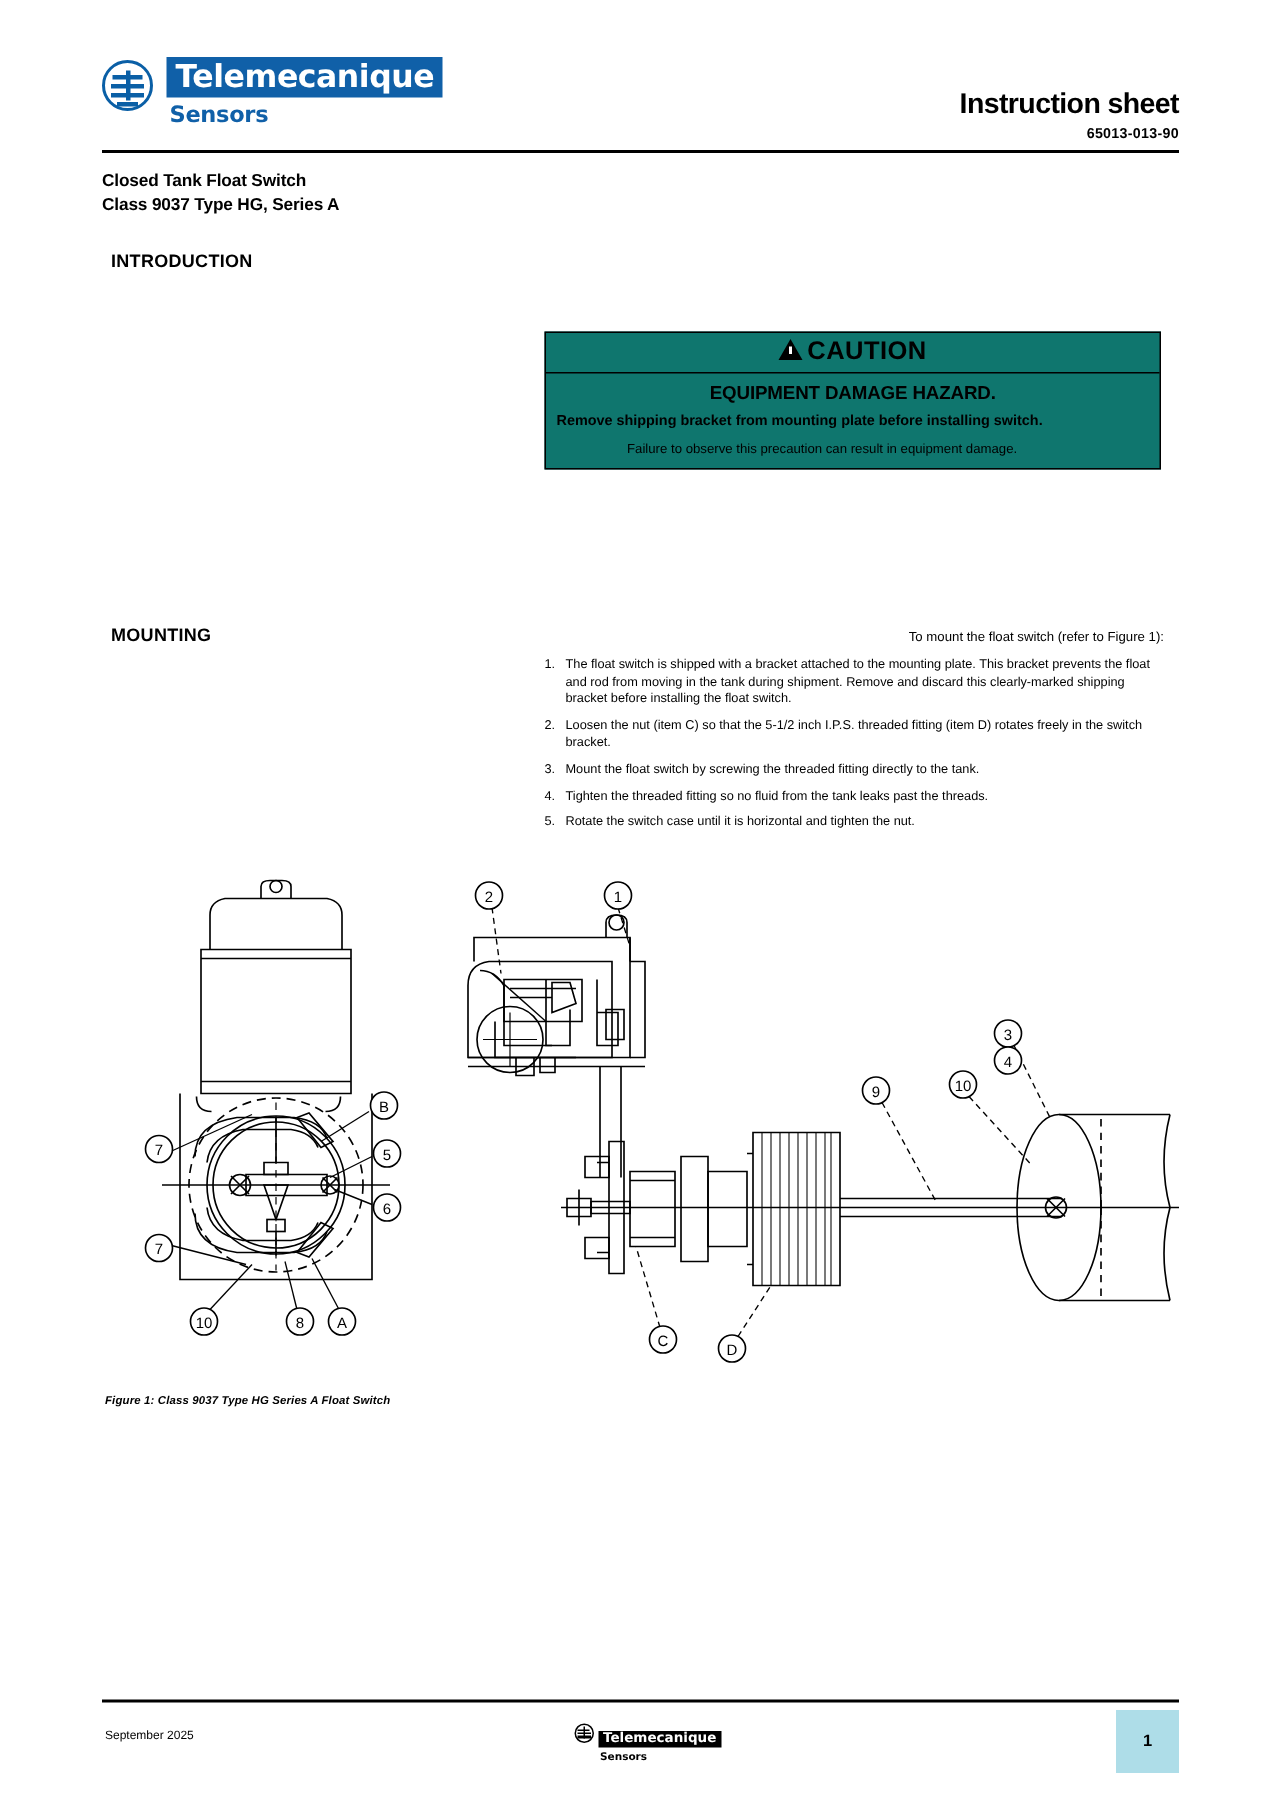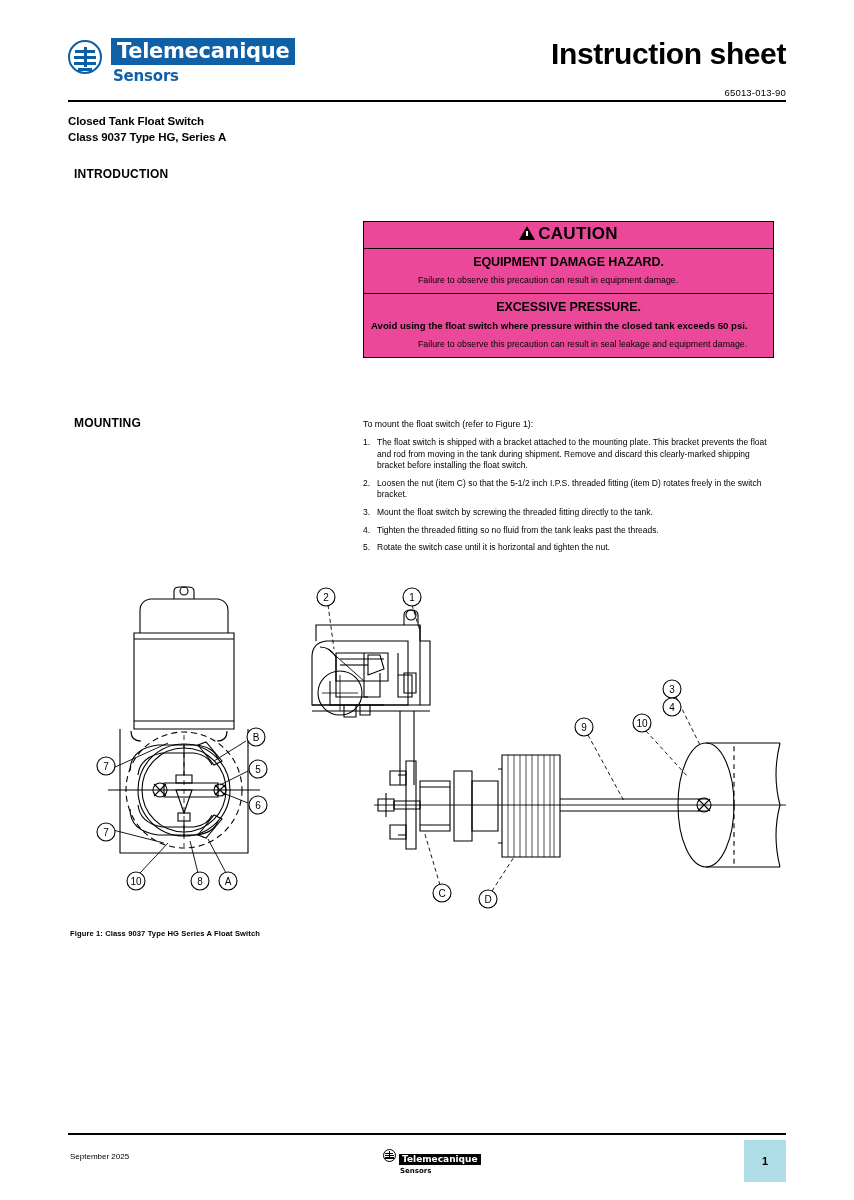--- a/index.html
+++ b/index.html
@@ -21,63 +21,63 @@
   .lm-h3{height:2.5px;width:22px;left:4px;top:20px;}
   .lm-h4{height:2.5px;width:14px;left:8px;top:26px;}
   .logo-txt{margin-left:9px;}
   .logo-name{background:#1060a8;color:#fff;font-weight:bold;font-size:21px;
     line-height:24px;padding:1px 6px 2px 6px;letter-spacing:-0.3px;display:inline-block;
     font-family:"DejaVu Sans", sans-serif;}
   .logo-sub{color:#1060a8;font-weight:bold;font-size:15px;line-height:17px;
     margin-top:3px;padding-left:2px;letter-spacing:-0.2px;font-family:"DejaVu Sans", sans-serif;}
 
   .doc-title{position:absolute;right:0;top:2px;text-align:right;}
-  .doc-title .t{font-size:30px;font-weight:bold;letter-spacing:-0.4px;line-height:28px;}
-  .doc-title .n{font-size:9.5px;margin-top:19px;letter-spacing:0.2px;}
+  .doc-title .t{font-size:19px;font-weight:bold;letter-spacing:-0.4px;line-height:28px;margin-top:16px;}
+  .doc-title .n{font-size:9.5px;margin-top:0;letter-spacing:0.2px;font-weight:bold;}
 
   .rule-top{position:absolute;left:68px;top:100px;width:718px;height:2.2px;background:#000;}
 
   .subtitle{position:absolute;left:68px;top:114px;font-size:11.5px;font-weight:bold;
     line-height:15.5px;letter-spacing:-0.1px;}
 
   
   .sect-label{position:absolute;left:74px;font-size:12px;font-weight:bold;letter-spacing:0.2px;}
   #sect-intro{top:167px;}
   #sect-mount{top:416px;}
 
   
   .body-col{position:absolute;left:363px;width:413px;}
   #intro-para{top:168px;font-size:8.6px;line-height:11.6px;text-align:justify;}
 
   
   .caution{position:absolute;left:363px;top:221px;width:411px;border:1.6px solid #000;
-    box-sizing:border-box;background:#ec4899;}
+    box-sizing:border-box;background:#0f766e;}
   .caution-hd{border-bottom:1.6px solid #000;text-align:center;padding:2px 0 4px 0;}
   .caution-hd .ct{font-size:17px;font-weight:bold;letter-spacing:0.3px;vertical-align:middle;}
   .tri{display:inline-block;width:0;height:0;border-left:8px solid transparent;
     border-right:8px solid transparent;border-bottom:14px solid #000;
     position:relative;vertical-align:middle;margin-right:3px;top:-1px;}
   .tri:after{content:"";position:absolute;left:-1.2px;top:5px;width:2.4px;height:5px;
     background:#fff;}
   .caution-blk{padding:6px 7px 7px 7px;}
   .caution-blk + .caution-blk{border-top:1.6px solid #000;}
   .cb-title{font-size:12.5px;font-weight:bold;letter-spacing:-0.1px;margin-bottom:5px;text-align:center;}
   .cb-strong{font-size:9.6px;font-weight:bold;line-height:13.5px;margin-bottom:5px;}
   .cb-note{font-size:8.8px;line-height:12px;padding-left:47px;}
 
   
-  #mount-intro{top:418px;font-size:8.8px;line-height:12px;}
+  #mount-intro{top:418px;font-size:8.8px;line-height:12px;text-align:right;}
   .mlist{position:absolute;left:363px;top:437px;width:413px;}
   .mitem{display:flex;font-size:8.5px;line-height:11.6px;margin-bottom:6px;}
   .mitem .num{width:14px;flex:0 0 14px;}
   .mitem .txt{flex:1;}
 
   
   .figure{position:absolute;left:68px;top:585px;width:718px;height:340px;}
-  .fig-cap{position:absolute;left:70px;top:929px;font-size:7.6px;
+  .fig-cap{position:absolute;left:70px;top:929px;font-size:7.6px;font-style:italic;
     font-weight:bold;letter-spacing:0.1px;}
 
   
   .rule-bot{position:absolute;left:68px;top:1133px;width:718px;height:2.2px;background:#000;}
   .foot-date{position:absolute;left:70px;top:1152px;font-size:8px;}
   .foot-logo{position:absolute;left:383px;top:1148px;display:flex;align-items:flex-start;}
   .foot-mark{width:13px;height:13px;border:1.6px solid #000;border-radius:50%;
     position:relative;box-sizing:border-box;margin-top:1px;}
   .foot-mark i{position:absolute;background:#000;display:block;}
   .fm-v{width:1.6px;height:8px;left:4.8px;top:1.2px;}
@@ -125,26 +125,22 @@
   </div>
 
   <div class="sect-label" id="sect-intro">INTRODUCTION</div>
 
   <div class="caution">
     <div class="caution-hd">
       <span class="tri"></span><span class="ct">CAUTION</span>
     </div>
     <div class="caution-blk">
       <div class="cb-title">EQUIPMENT DAMAGE HAZARD.</div>
+      <div class="cb-strong">Remove shipping bracket from mounting plate before installing switch.</div>
       <div class="cb-note">Failure to observe this precaution can result in equipment damage.</div>
-    </div>
-    <div class="caution-blk">
-      <div class="cb-title">EXCESSIVE PRESSURE.</div>
-      <div class="cb-strong">Avoid using the float switch where pressure within the closed tank exceeds 50 psi.</div>
-      <div class="cb-note">Failure to observe this precaution can result in seal leakage and equipment damage.</div>
     </div>
   </div>
 
   <div class="sect-label" id="sect-mount">MOUNTING</div>
   <div class="body-col" id="mount-intro">To mount the float switch (refer to Figure 1):</div>
 
   <div class="mlist">
     <div class="mitem">
       <div class="num">1.</div>
       <div class="txt">The float switch is shipped with a bracket attached to the mounting plate. This bracket prevents the float and rod from moving in the tank during shipment. Remove and discard this clearly-marked shipping bracket before installing the float switch.</div>

